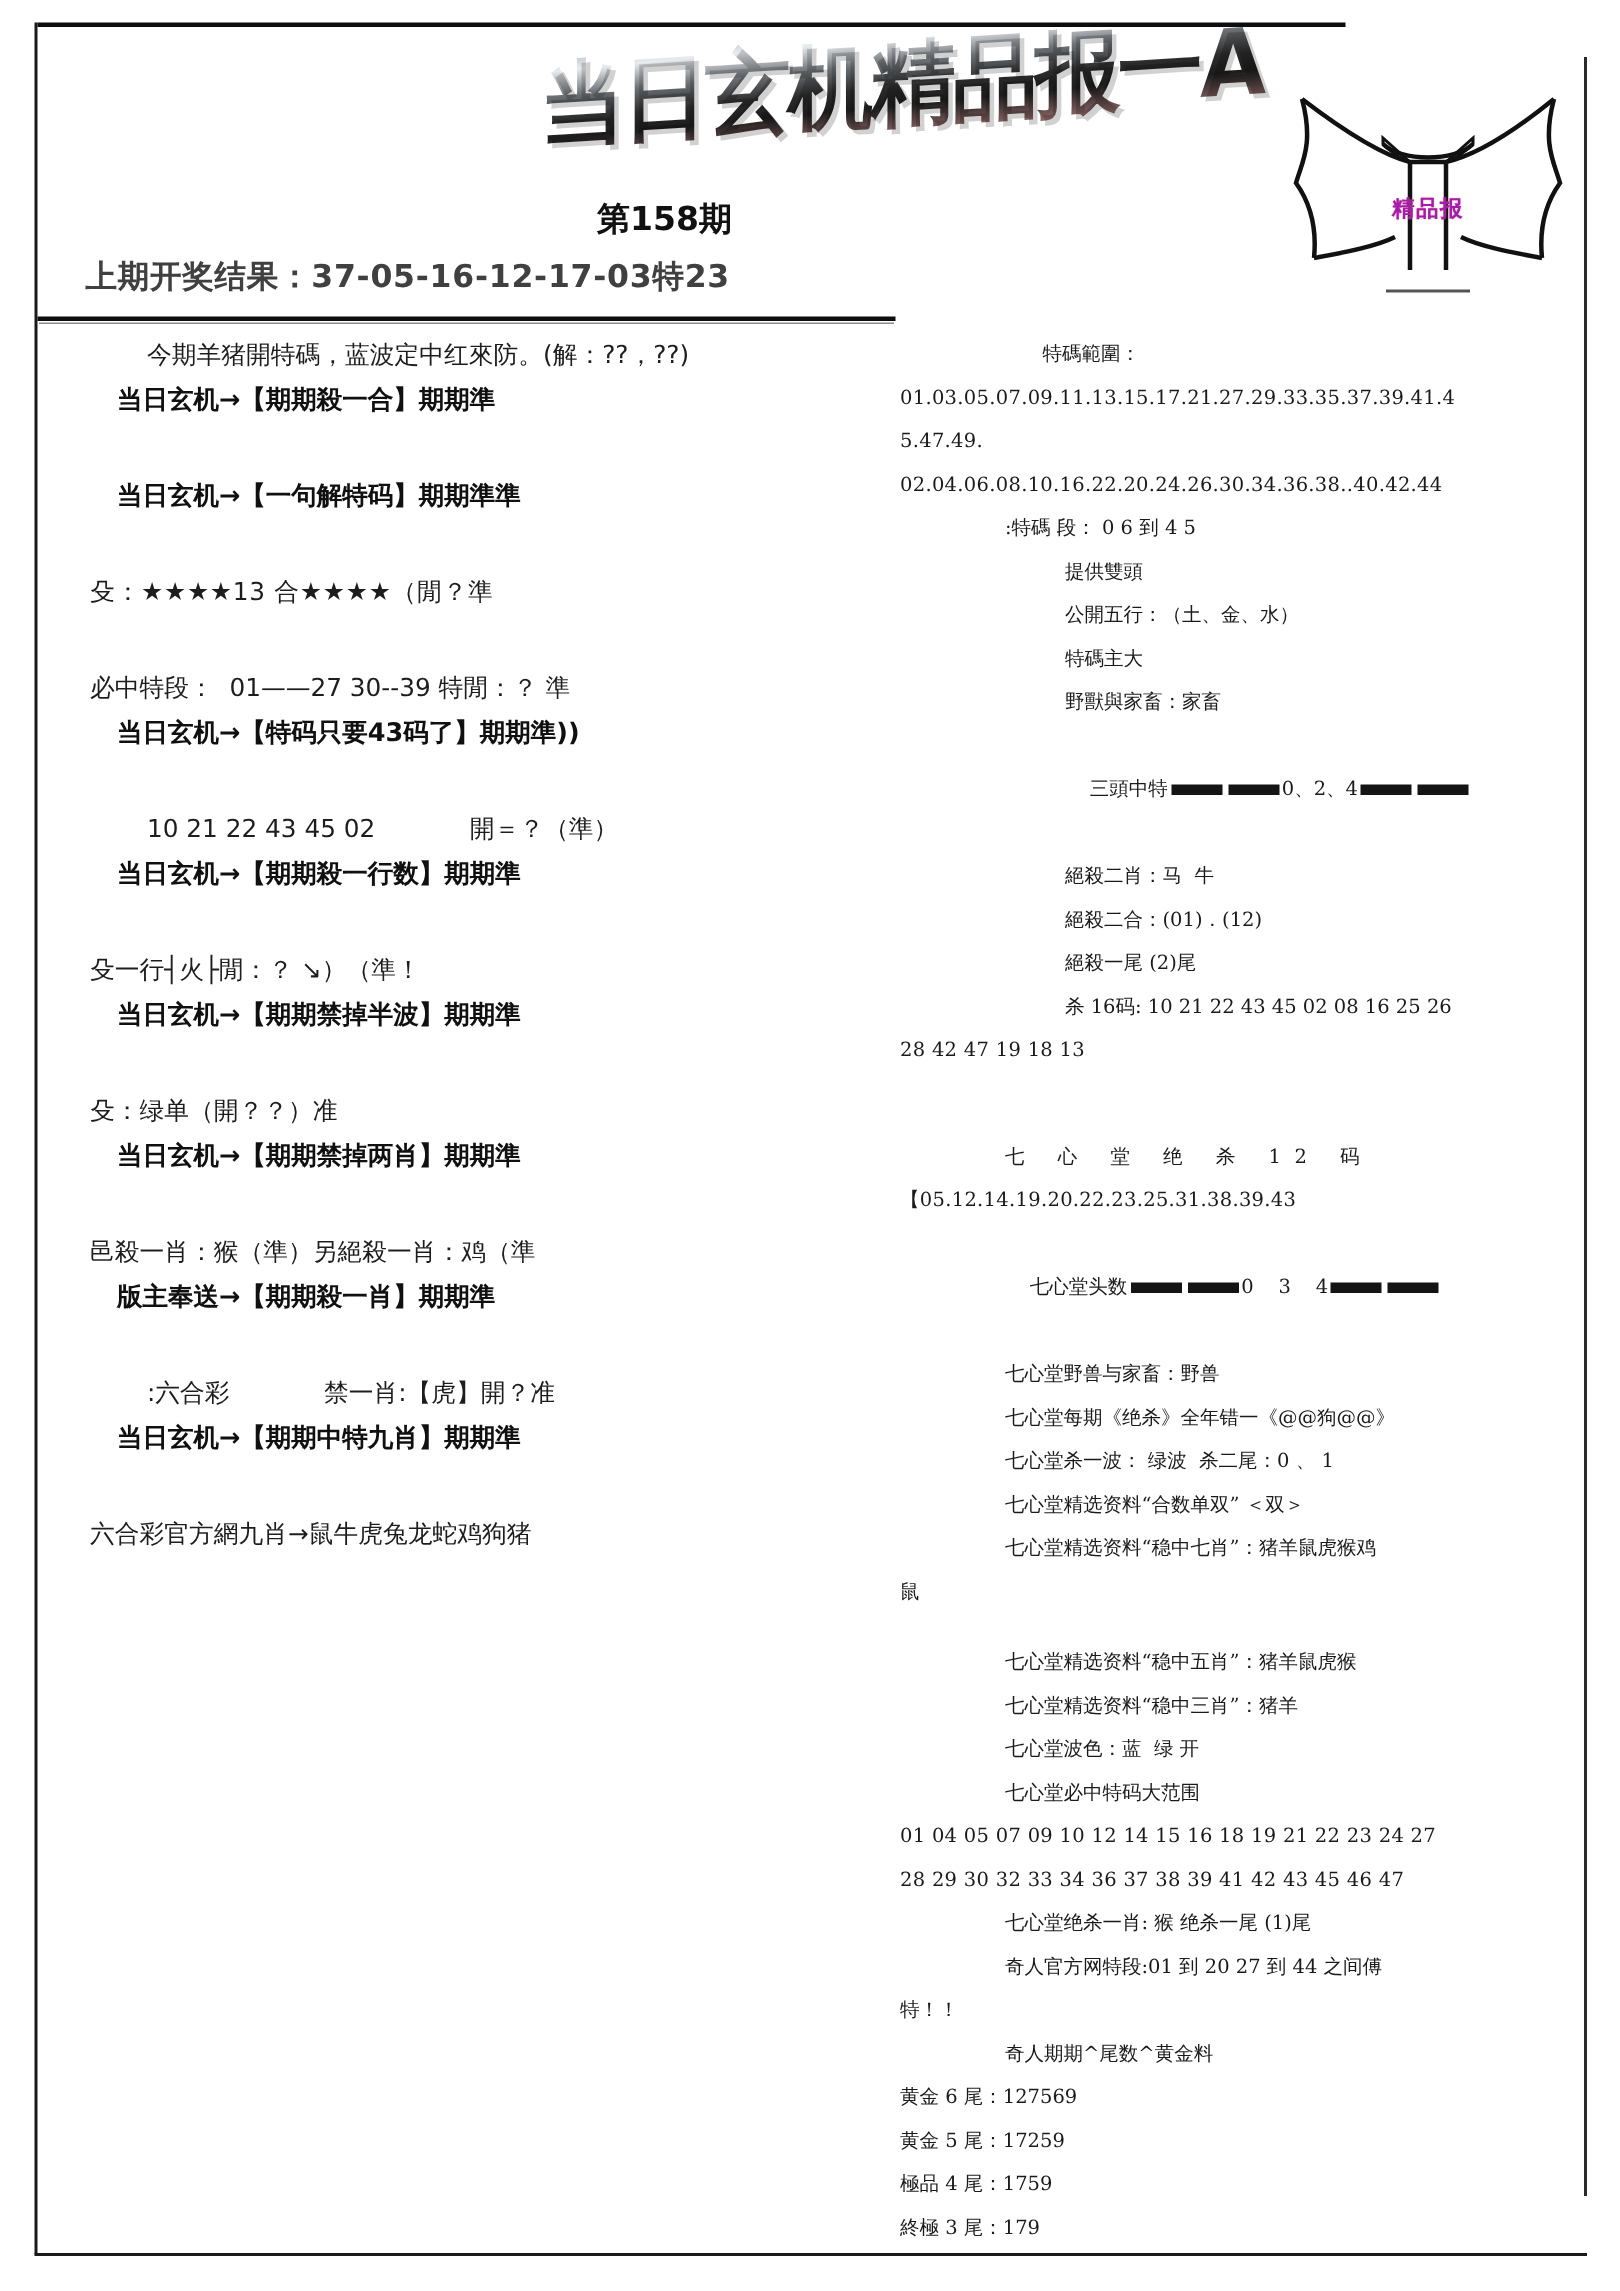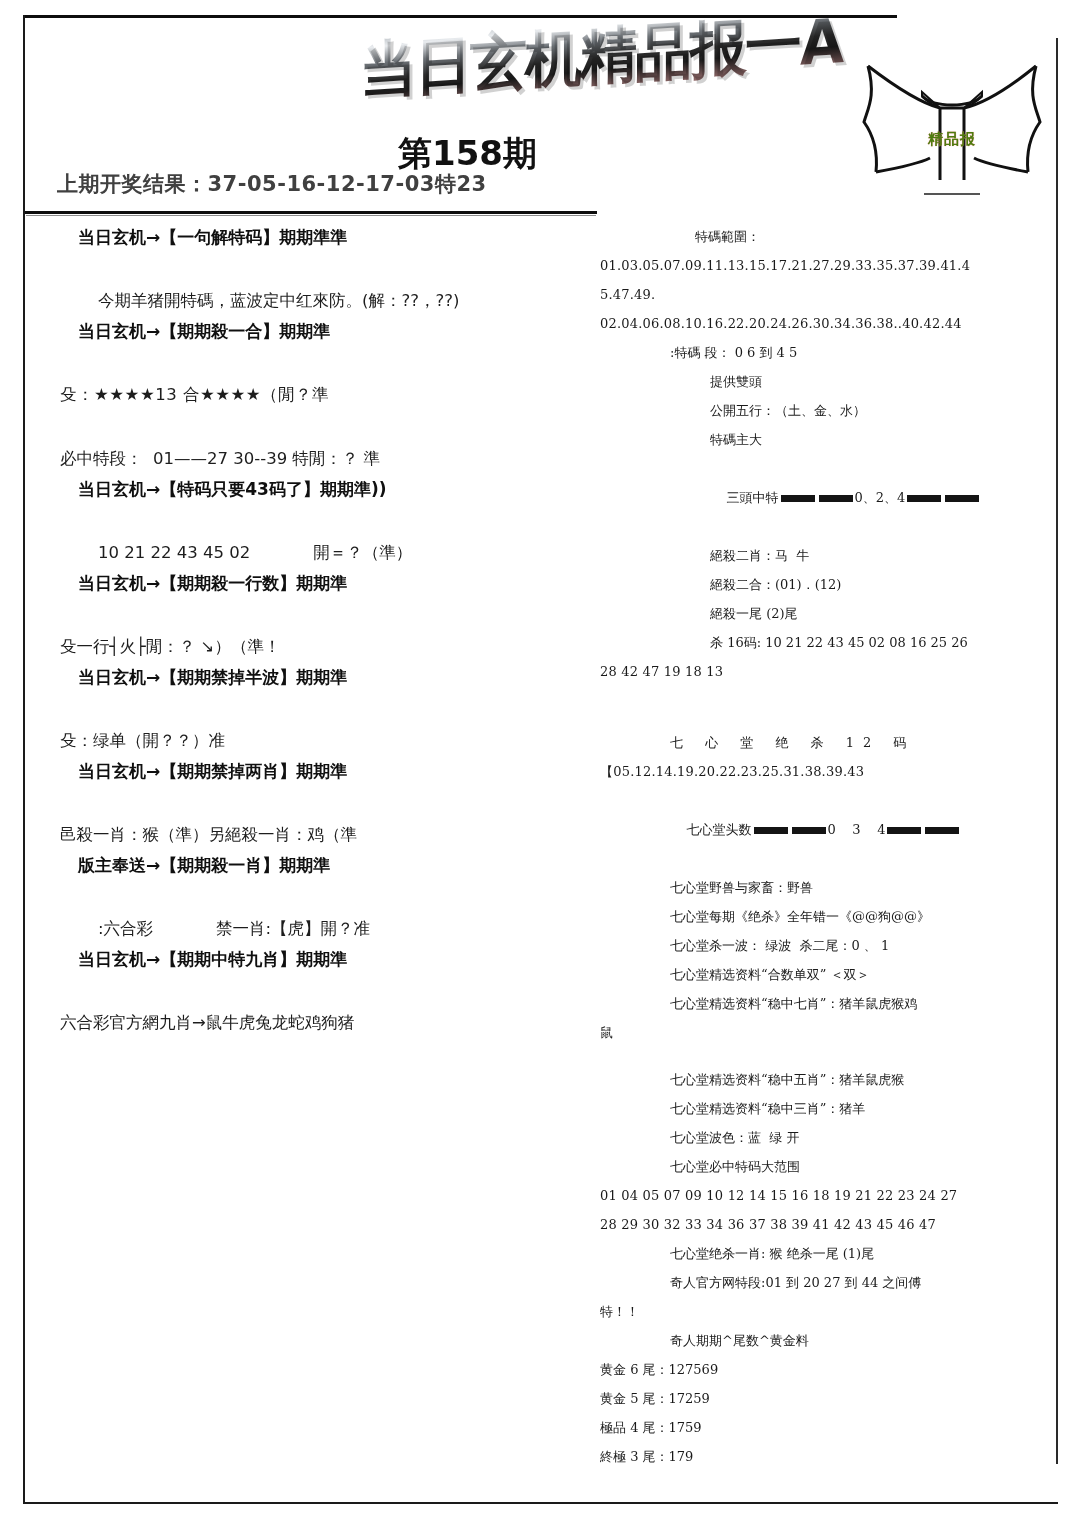--- a/index.html
+++ b/index.html
@@ -55,28 +55,28 @@
     text-shadow:3px 3px 0 rgba(0,0,0,0.18);
   }
 
   
   .ribbon{
     position:absolute;left:862px;top:52px;width:180px;height:150px;
   }
   .ribbon svg{display:block;}
   .ribbon-label{
     position:absolute;left:66px;top:78px;
-    font-size:15px;font-weight:bold;color:#4d7c0f;
+    font-size:15px;font-weight:bold;color:#a21caf;
     letter-spacing:1px;
     text-shadow:0 0 1px rgba(255,120,120,.8);
   }
 
   .issue-no{
     position:absolute;left:398px;top:131px;
-    font-size:34px;font-weight:bold;color:#111;
+    font-size:22px;font-weight:bold;color:#111;
     font-family:"DejaVu Sans","Liberation Sans",sans-serif;
   }
   .last-result{
     position:absolute;left:57px;top:170px;
     font-size:21px;font-weight:bold;color:#404040;
     letter-spacing:.5px;
     white-space:nowrap;
   }
 
   
@@ -143,26 +143,26 @@
   </svg>
   <div class="ribbon-label">精品报</div>
 </div>
 
 <div class="issue-no">第158期</div>
 <div class="last-result">上期开奖结果：37-05-16-12-17-03特23</div>
 
 <div class="col-left">
 
   <div class="blk">
-    <div class="ln hint">当日玄机→【一句解特码】期期準準</div>
-  </div>
-
-  <div class="blk">
     <div class="ln lead">今期羊猪開特碼，蓝波定中红來防。(解：??，??)</div>
     <div class="ln hint">当日玄机→【期期殺一合】期期準</div>
+  </div>
+
+  <div class="blk">
+    <div class="ln hint">当日玄机→【一句解特码】期期準準</div>
   </div>
 
   <div class="blk">
     <div class="ln stars">殳：★★★★13 合★★★★（閒？準</div>
   </div>
 
 
   <div class="blk">
     <div class="ln">必中特段：  01——27 30--39 特閒：？ 準</div>
     <div class="ln hint">当日玄机→【特码只要43码了】期期準))</div>
@@ -203,20 +203,21 @@
 
   <div class="rln c">特碼範圍：</div>
   <div class="rln num">01.03.05.07.09.11.13.15.17.21.27.29.33.35.37.39.41.4</div>
   <div class="rln num">5.47.49.</div>
   <div class="rln num">02.04.06.08.10.16.22.20.24.26.30.34.36.38..40.42.44</div>
   <div class="rln c2">:特碼 段： 0 6 到 4 5</div>
 
   <div class="rln c3">提供雙頭</div>
   <div class="rln c3">公開五行：（土、金、水）</div>
   <div class="rln c3">特碼主大</div>
+  <div class="rln c3">野獸與家畜：家畜</div>
 
   <div class="rln c3">
     <span>三頭中特</span><span class="bar"></span><span class="bar"></span><span>0、2、4</span><span class="bar"></span><span class="bar"></span>
   </div>
 
   <div class="rln c3">絕殺二肖：马  牛</div>
   <div class="rln c3">絕殺二合：(01)．(12)</div>
   <div class="rln c3">絕殺一尾 (2)尾</div>
   <div class="rln c3">杀 16码: 10 21 22 43 45 02 08 16 25 26</div>
   <div class="rln num">28 42 47 19 18 13</div>

